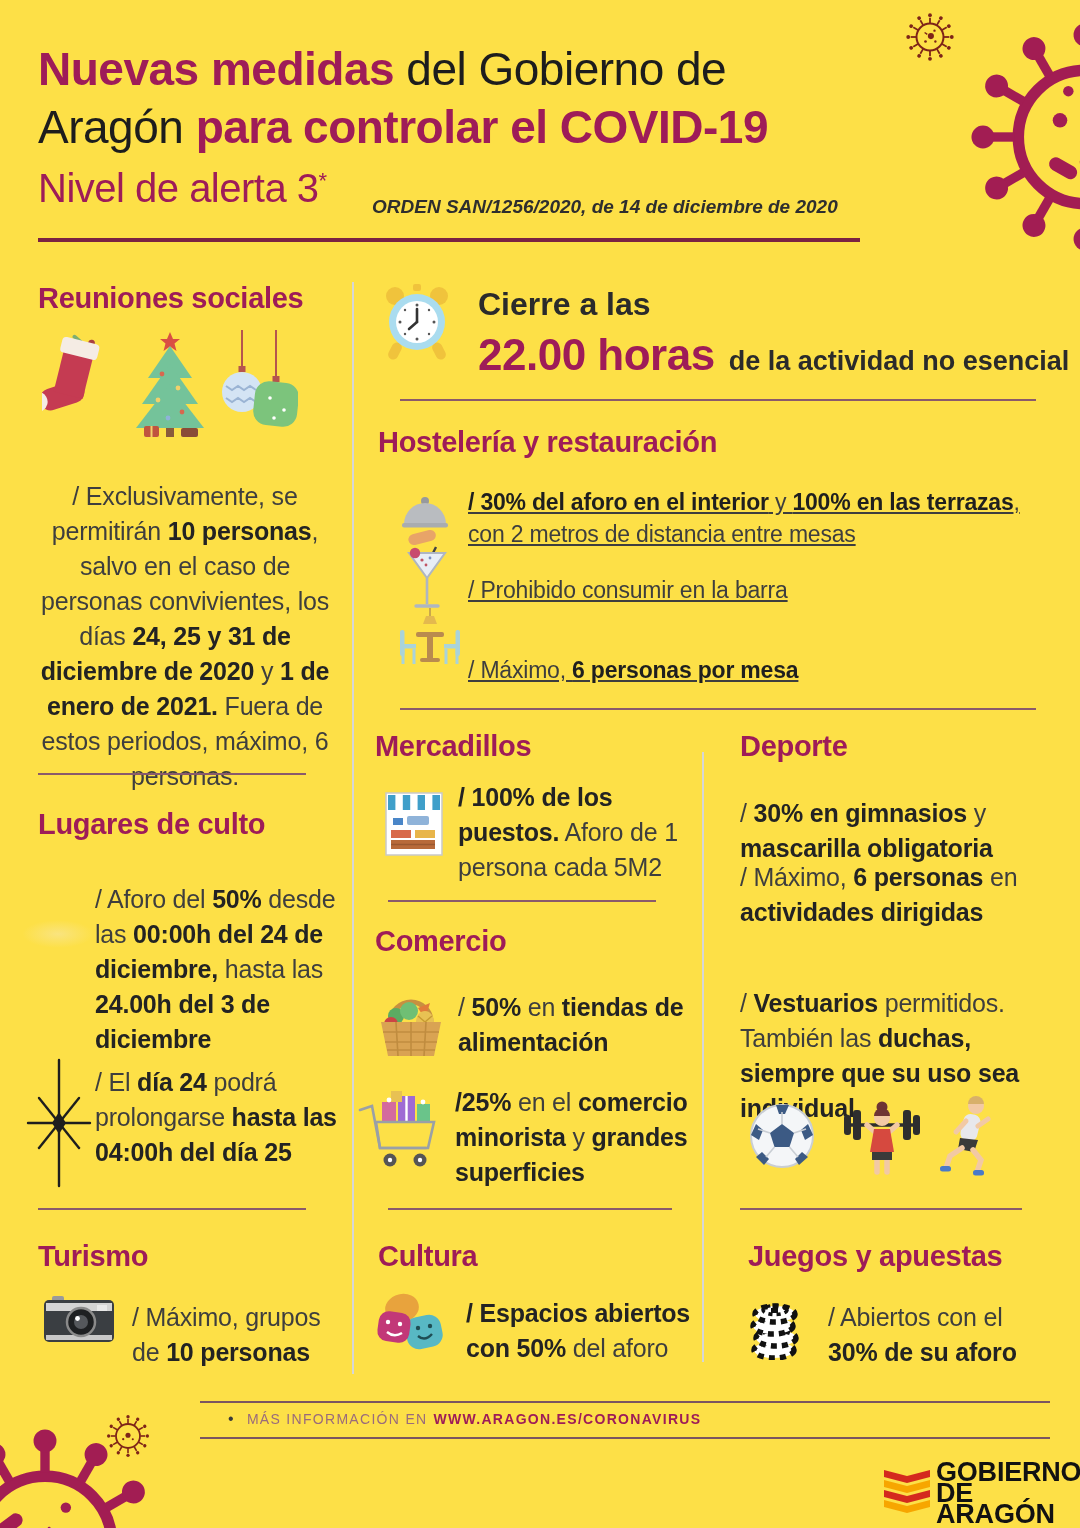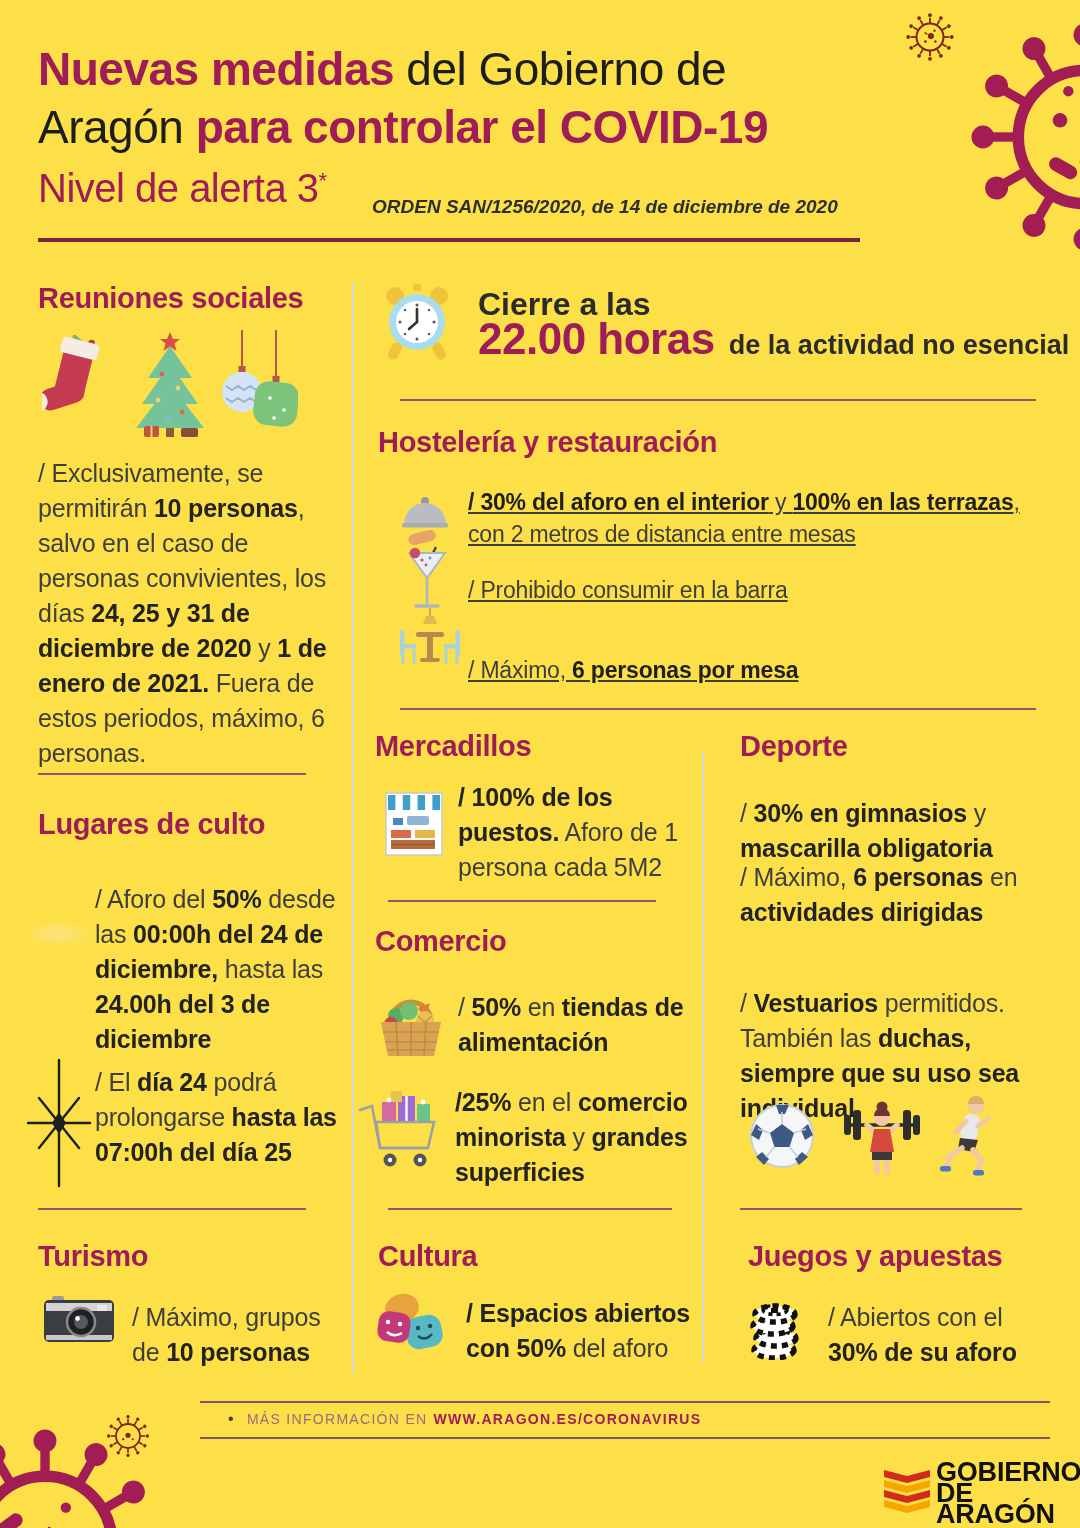--- a/index.html
+++ b/index.html
@@ -17,21 +17,21 @@
   .body-t{font-size:25px;line-height:35px;color:#3e3e3e;letter-spacing:-0.2px;}
   .body-t .b{font-weight:700;color:#232323;}
   .small-t{font-size:23px;line-height:32px;color:#3e3e3e;letter-spacing:-0.2px;text-decoration:underline;}
   .small-t .b{font-weight:700;color:#1f1f1f;}
   
   .rule{position:absolute;height:2px;background:#8a5a6b;}
   .rule-dark{position:absolute;height:4px;background:#7a2242;}
   .vrule{position:absolute;width:2px;background:#d6d6d6;}
   
   .closure-prefix{font-size:32px;font-weight:700;color:#2b2b2b;}
-  .closure-time{font-size:44px;font-weight:800;color:#9e1c58;letter-spacing:-0.5px;}
+  .closure-time{font-size:44px;font-weight:800;color:#9e1c58;letter-spacing:-0.5px;margin-top:16px;}
   .closure-suffix{font-size:27px;font-weight:700;color:#2b2b2b;margin-left:14px;}
   
   .finfo{font-size:14px;letter-spacing:1.3px;color:#9a6b7c;font-weight:400;}
   .finfo .url{font-weight:700;color:#9e1c58;margin-left:6px;}
   .fbullet{color:#3a3a3a;font-size:16px;margin-right:12px;}
   .logo-text{font-size:27px;line-height:21px;font-weight:700;color:#121212;letter-spacing:-0.2px;}
   .glow{background:radial-gradient(ellipse at center,rgba(249,228,130,0.95) 0%,rgba(249,228,130,0) 70%);}
 </style>
 </head>
 <body>
@@ -229,41 +229,41 @@
       <circle cx="24" cy="62" r="20" fill="#d4e4f4"></circle>
       <polyline points="8,56 14,60 20,56 26,60 32,56 38,60" fill="none" stroke="#9bb4d4" stroke-width="2"></polyline>
       <polyline points="8,68 14,72 20,68 26,72 32,68 38,72" fill="none" stroke="#9bb4d4" stroke-width="2"></polyline>
       <rect x="36" y="52" width="44" height="44" rx="14" fill="#7cc47c" transform="rotate(6 58 74)"></rect>
       <circle cx="52" cy="68" r="1.8" fill="#ffffff"></circle>
         <circle cx="66" cy="80" r="1.8" fill="#ffffff"></circle>
         <circle cx="56" cy="88" r="1.8" fill="#ffffff"></circle>
     </svg>
   </span>
 
-  <div class="abs body-t" style="left:38px;top:456px;width:294px;"><span>/ Exclusivamente, se permitirán </span><span class="b">10 personas</span><span>, salvo en el caso de personas convivientes, los días </span><span class="b">24, 25 y 31 de diciembre de 2020</span><span> y </span><span class="b">1 de enero de 2021.</span><span> Fuera de estos periodos, máximo, 6 personas.</span></div>
+  <div class="abs body-t" style="left:38px;top:479px;width:294px;text-align:center;"><span>/ Exclusivamente, se permitirán </span><span class="b">10 personas</span><span>, salvo en el caso de personas convivientes, los días </span><span class="b">24, 25 y 31 de diciembre de 2020</span><span> y </span><span class="b">1 de enero de 2021.</span><span> Fuera de estos periodos, máximo, 6 personas.</span></div>
 
   <div class="rule" style="left:38px;top:773px;width:268px;"></div>
 
   <div class="abs sec-title" style="left:38px;top:808px;">Lugares de culto</div>
 
   <span class="abs glow" style="left:22px;top:920px;width:72px;height:28px;border-radius:50%;"></span>
   <div class="abs body-t" style="left:95px;top:882px;width:250px;"><span>/ Aforo del </span><span class="b">50%</span><span>  desde las </span><span class="b">00:00h del 24 de diciembre,</span><span> hasta las </span><span class="b">24.00h del 3 de diciembre</span></div>
 
   <span class="abs" style="left:22px;top:1058px;">
     <svg viewBox="0 0 74 130" width="74" height="130">
       <g stroke="#1e1e1e" stroke-width="2.4" stroke-linecap="round">
         <line x1="37" y1="2" x2="37" y2="128"></line>
         <line x1="6" y1="65" x2="68" y2="65"></line>
         <line x1="17" y1="40" x2="57" y2="90"></line>
         <line x1="57" y1="40" x2="17" y2="90"></line>
       </g>
       <polygon points="37,54 44,65 37,76 30,65" fill="#1e1e1e"></polygon>
     </svg>
   </span>
-  <div class="abs body-t" style="left:95px;top:1065px;width:250px;"><span>/ El </span><span class="b">día 24</span><span> podrá prolongarse </span><span class="b">hasta las 07:00h del día 25</span></div>
+  <div class="abs body-t" style="left:95px;top:1065px;width:250px;"><span>/ El </span><span class="b">día 24</span><span> podrá prolongarse </span><span class="b">hasta las 04:00h del día 25</span></div>
 
   <div class="rule" style="left:38px;top:1208px;width:268px;"></div>
 
   <div class="abs sec-title" style="left:38px;top:1240px;">Turismo</div>
   <span class="abs" style="left:44px;top:1295px;">
     <svg viewBox="0 0 70 52" width="70" height="52">
       <rect x="8" y="1" width="12" height="6" rx="2" fill="#9a9a9a"></rect>
       <rect x="0" y="5" width="70" height="42" rx="5" fill="#3a3e42"></rect>
       <rect x="2" y="8" width="66" height="8" fill="#d4d4d4"></rect>
       <rect x="2" y="40" width="66" height="5" fill="#c8c8c8"></rect>

